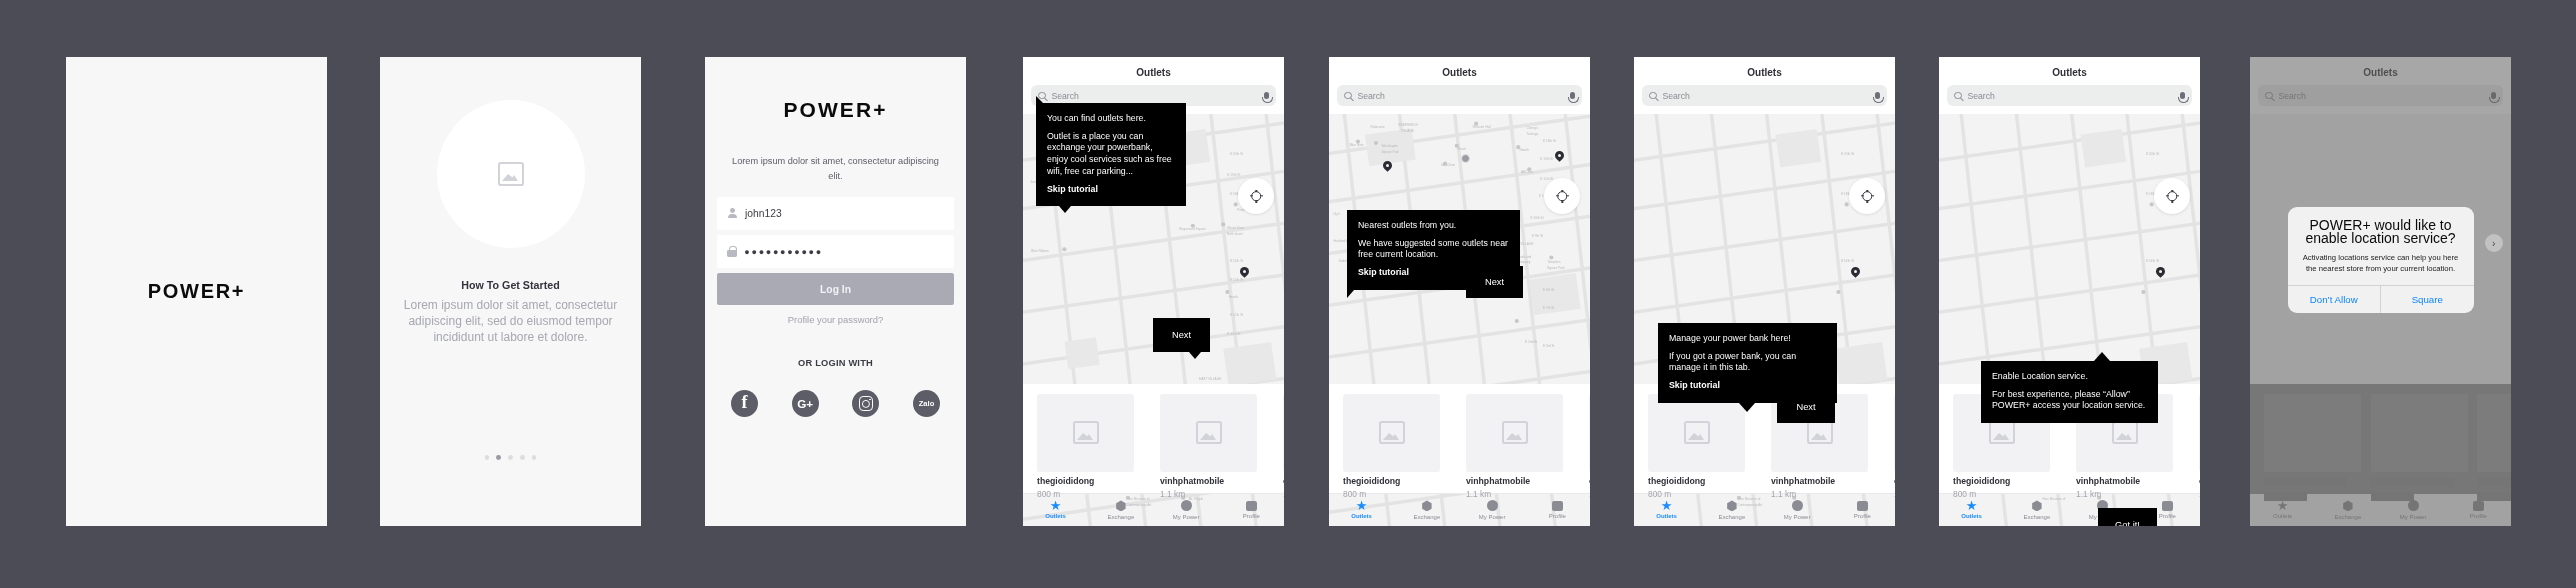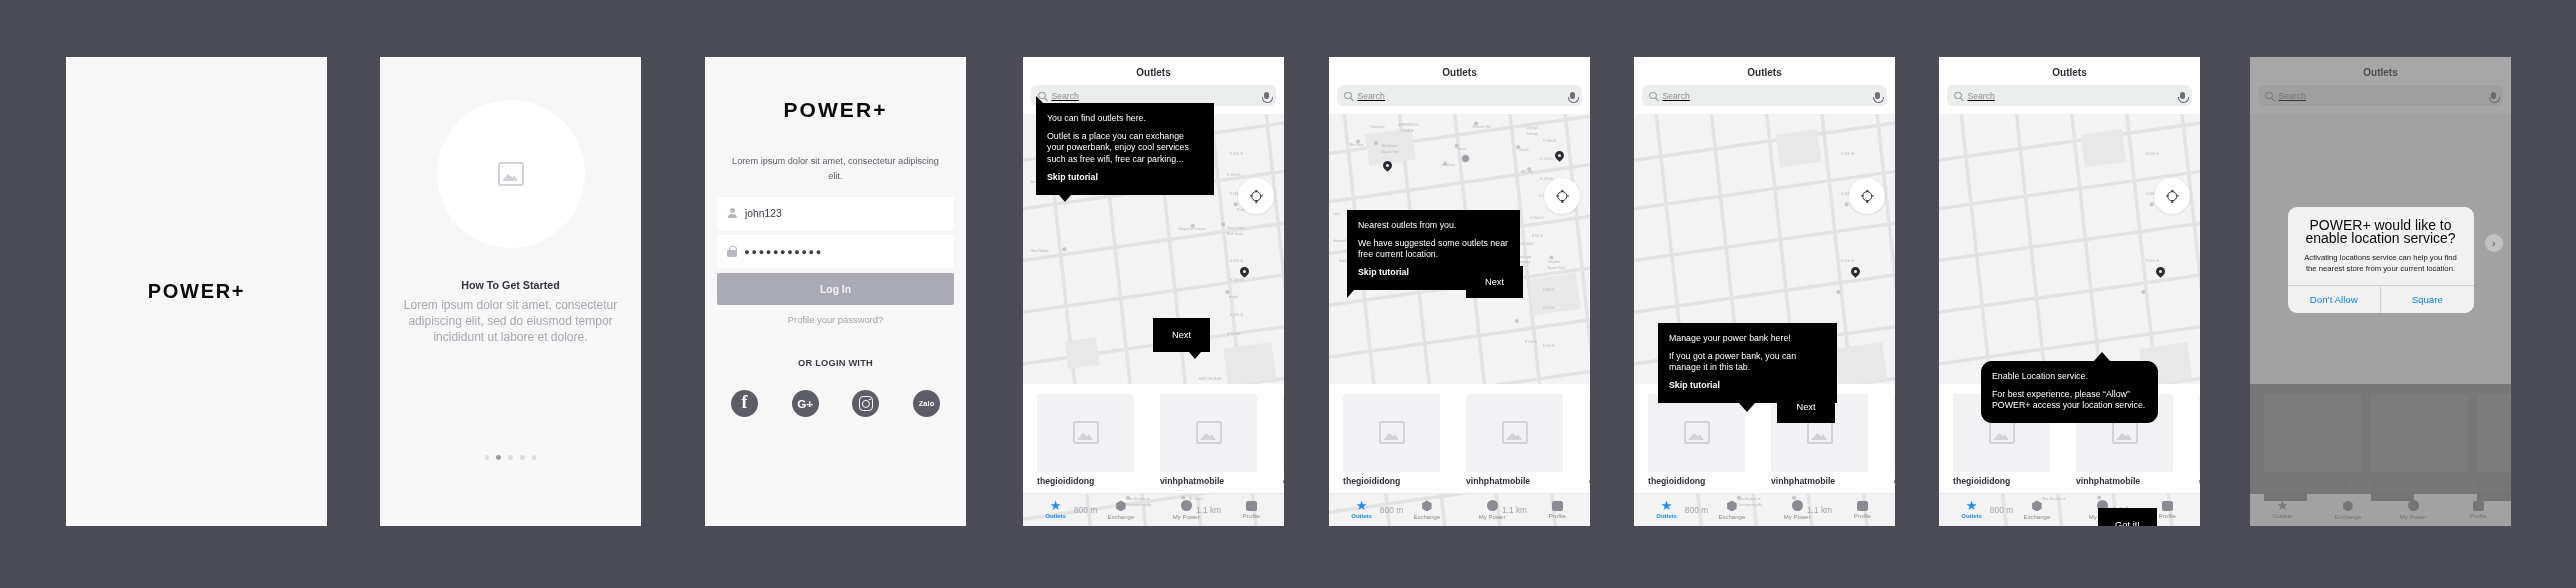--- a/index.html
+++ b/index.html
@@ -191,21 +191,21 @@
     position:absolute; top:0; left:0; right:0; height:57px;
     background:#ffffff; z-index:5;
   }
   .app-title {
     text-align:center; padding-top:9.7px;
     font-size:10px; font-weight:700; color:#2f3038;
   }
   .search-bar {
     position:absolute; top:28px; left:8.3px; right:8.3px; height:21px;
     background:#eceded; border-radius:6.2px;
-    display:flex; align-items:center; padding: 0 7px; gap:5.5px;text-decoration:underline;
+    display:flex; align-items:center; padding: 0 7px; gap:5.5px;
   }
   .mag {
     width:7.6px;height:7.6px;border:1.1px solid #8b8c94;border-radius:50%;
     position:relative; flex:0 0 auto;
   }
   .mag::after{
     content:'';position:absolute;right:-2.8px;bottom:-2.1px;width:4.1px;height:1.1px;
     background:#8b8c94;transform:rotate(45deg);
   }
   .search-ph { font-size:8.7px; color:#8b8c94; flex:1; }
@@ -246,21 +246,21 @@
     position:absolute; left:0; right:0; bottom:32px; height:110px;
     background:#ffffff; display:flex; gap:26px; padding:9.7px 0 0 14px;
     z-index:4; border-bottom:0.7px solid #e9e9ec;
   }
   .card { width:97px; flex:0 0 auto; }
   .card-thumb {
     width:97px;height:78px;background:#f2f2f4;border-radius:2.8px;
     display:flex;align-items:center;justify-content:center;
   }
   .card-name { margin-top:4.8px; font-size:8.7px; font-weight:700; color:#2f3038; white-space:nowrap; }
-  .card-dist { margin-top:19px; font-size:8.4px; color:#a3a4ad;text-align:center; }
+  .card-dist { margin-top:3px; font-size:8.4px; color:#a3a4ad; }
 
   
   .tabbar {
     position:absolute;left:0;right:0;bottom:0;height:32px;
     display:flex; z-index:7; background: transparent;
   }
   .tab {
     flex:1; display:flex; flex-direction:column; align-items:center; justify-content:center;
     gap:2.1px; cursor:pointer;
   }
@@ -282,21 +282,21 @@
   .tip p:last-child { margin-bottom:0; }
   .tip .skip { font-weight:700; font-size:8.8px; margin-top:2.8px; cursor:pointer; }
 
   .nextbtn {
     position:absolute; background:#000000; color:#ffffff;
     font-size:9.3px; display:flex; align-items:center; justify-content:center;
     z-index:21; cursor:pointer;
   }
 
   
-  .s4 .tip-main { left:13px; top:46px; width:178px; }
+  .s4 .tip-main { left:13px; top:46px; width:150px; }
   .s4 .tip-main .tail-tl {
     position:absolute; top:-7px; left:0; width:0;height:0;
     border-left:7.6px solid #000; border-top:7px solid transparent;
   }
   .s4 .tip-main .tail-b {
     position:absolute; bottom:-7px; left:23px; width:0;height:0;
     border-left:6.2px solid transparent;border-right:6.2px solid transparent;
     border-top:7.6px solid #000;
   }
   .s4 .nextbtn { left:130px; top:261px; width:57px; height:34px; }
@@ -317,21 +317,21 @@
   
   .s6 .tip-main { left:24px; top:266px; width:179px; }
   .s6 .tip-main .tail-b {
     position:absolute;bottom:-9px;left:81px;width:0;height:0;
     border-left:8.3px solid transparent;border-right:8.3px solid transparent;
     border-top:9.7px solid #000;
   }
   .s6 .nextbtn { left:143px; top:333px; width:58px; height:33px; }
 
   
-  .s7 .tip-main { left:42px; top:304px; width:177px;border-radius:11px; }
+  .s7 .tip-main { left:42px; top:304px; width:177px; }
   .s7 .tip-main .tail-t {
     position:absolute;top:-9px;left:113px;width:0;height:0;
     border-left:8.3px solid transparent;border-right:8.3px solid transparent;
     border-bottom:9.7px solid #000;
   }
   .s7 .gotit {
     position:absolute; left:159px; top:451px; width:59px; height:34px;
     background:#000; color:#fff; font-size:9.3px; z-index:22;
     display:flex;align-items:center;justify-content:center;cursor:pointer;
   }
@@ -1030,21 +1030,21 @@
           <span class="sqr"></span>
           <span class="tab-label">Profile</span>
         </div>
       </div>
     </div>
 
     <div class="chev-right">›</div>
 
     <div class="dialog">
       <div class="dlg-title">POWER+ would like to enable location service?</div>
-      <div class="dlg-body">Activating locations service can help you find the nearest store from your current location.</div>
+      <div class="dlg-body">Activating locations service can help you here the nearest store from your current location.</div>
       <div class="dlg-actions">
         <div class="dlg-btn">Don’t Allow</div>
         <div class="dlg-btn">Square</div>
       </div>
     </div>
   </div>
 
 </div>
 
 

